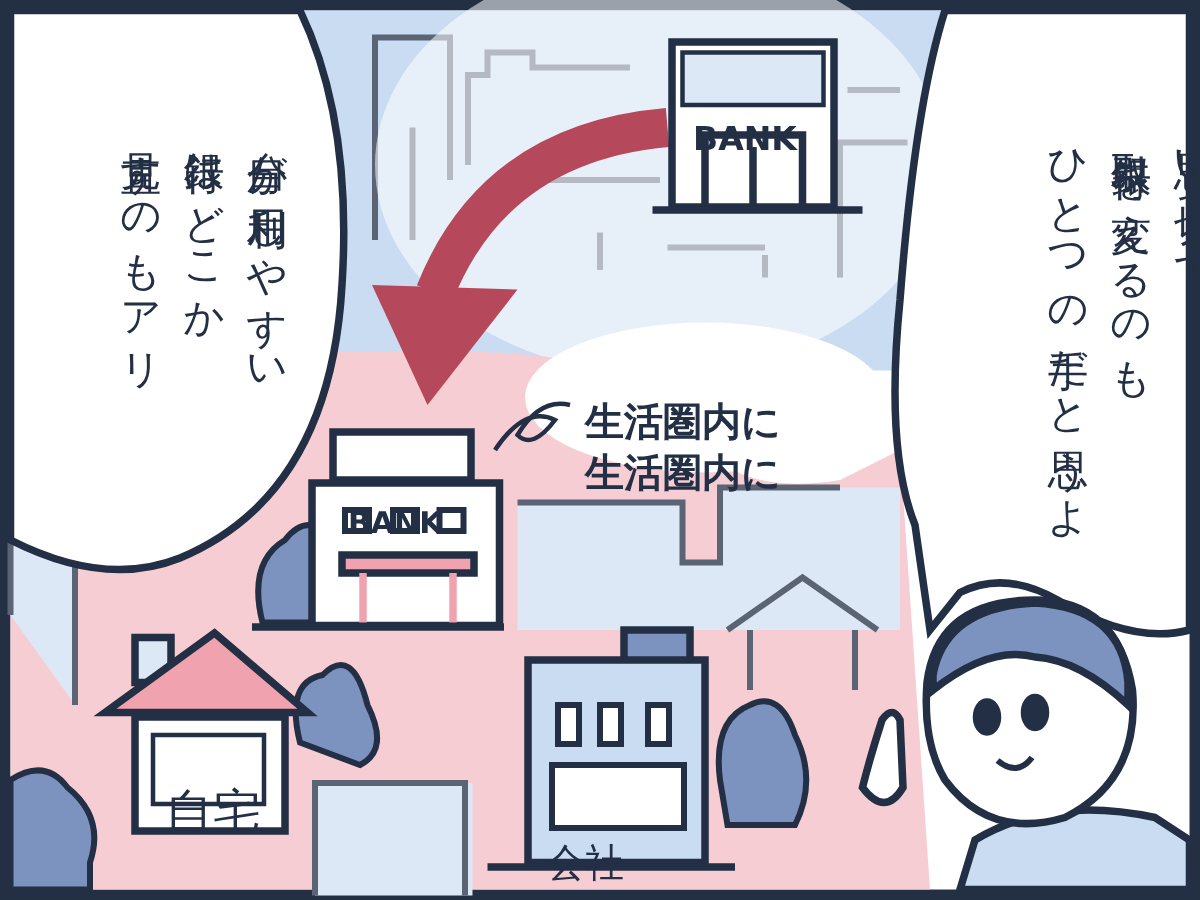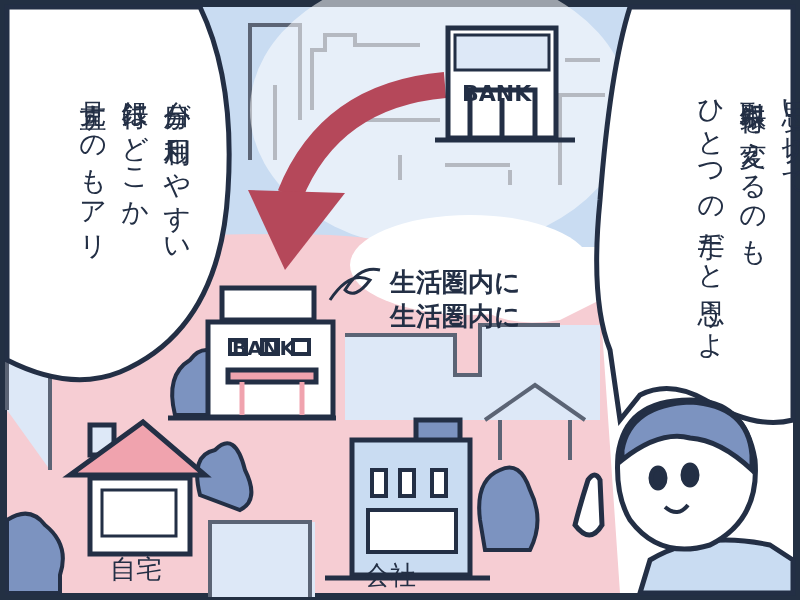--- a/index.html
+++ b/index.html
@@ -137,15 +137,15 @@
     <span>ひとつの手だと思うよ</span>
   </div>
 
   <div class="label" style="left:378px; top:222px; font-size:26px; line-height:34px;text-align:right;">
     <div>生活圏内に</div>
     <div style="padding-left:12px">生活圏内に</div>
   </div>
 
   <div class="label" style="left:462px; top:38px; font-size:22px;">BANK</div>
   <div class="label" style="left:232px; top:293px; font-size:20px;">BANK</div>
-  <div class="label" style="left:110px; top:509px; font-size:26px; font-weight:normal;">自宅</div>
+  <div class="label" style="left:110px; top:477px; font-size:32px; font-weight:normal;">自宅</div>
   <div class="label" style="left:364px; top:515px; font-size:26px; font-weight:normal;">会社</div>
 </div>
 
 </body></html>

